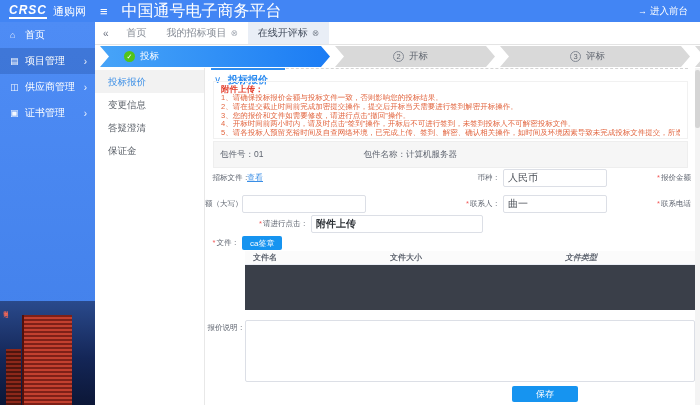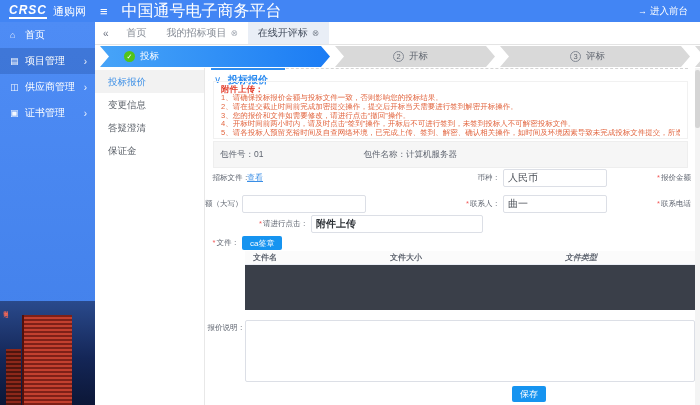--- a/index.html
+++ b/index.html
@@ -81,21 +81,21 @@
   .ca-btn { position:absolute; top:168px; left:37px; height:14px; padding:0 8px; background:#1694f0; color:#fff; font-size:8px; border:none; border-radius:2px; cursor:pointer; font-family:inherit; }
 
   .ftable { position:absolute; top:183px; left:40px; width:482px; }
   .ft-head { position:relative; height:14px; background:#fbfbfb; border-bottom:1px solid #ebeef5; }
   .ft-head span { position:absolute; top:0; line-height:14px; font-size:8px; font-weight:bold; color:#5f6570; }
   .ft-h0 { left:8px; } .ft-h1 { left:145px; } .ft-h2 { left:320px;font-style:italic; }
   .ft-body { height:45px; background:#3a3f49; }
 
   .remark-label { position:absolute; top:255px; font-size:7.5px; color:#5f6570; }
   .remark { position:absolute; top:252px; left:40px; width:450px; height:62px; border:1px solid #dcdfe6; border-radius:2px; resize:none; font-family:inherit; font-size:8px; padding:3px; color:#4a4f57; }
-  .save-btn { position:absolute; top:318px; left:307px; height:16px; padding:0 8px; background:#1694f0; color:#fff; font-size:9px; border:none; border-radius:2px; cursor:pointer; font-family:inherit; }
+  .save-btn { position:absolute; top:318px; left:307px; height:16px; padding:0 24px; background:#1694f0; color:#fff; font-size:9px; border:none; border-radius:2px; cursor:pointer; font-family:inherit; }
 
   .scrollbar { position:absolute; top:68px; right:0; width:5px; height:337px; background:#f4f4f4; }
   .scroll-thumb { position:absolute; top:2px; width:5px; height:58px; background:#d5d5d5; border-radius:2px; cursor:pointer; }
 </style>
 </head>
 <body>
 
 <div class="screen">
 
   <div class="topbar">

